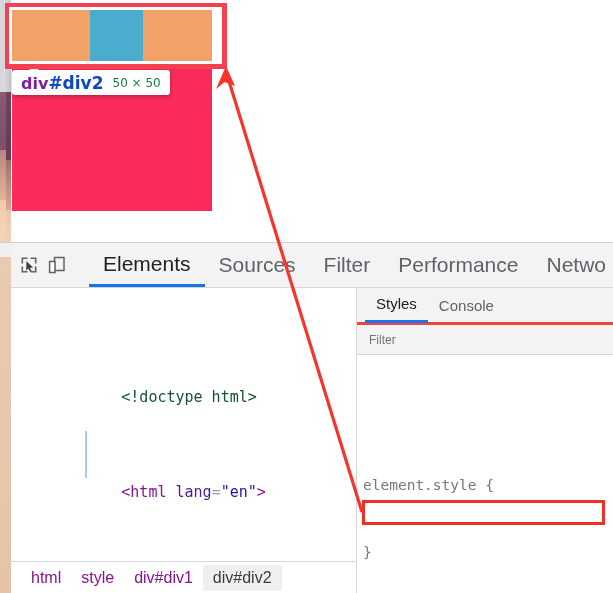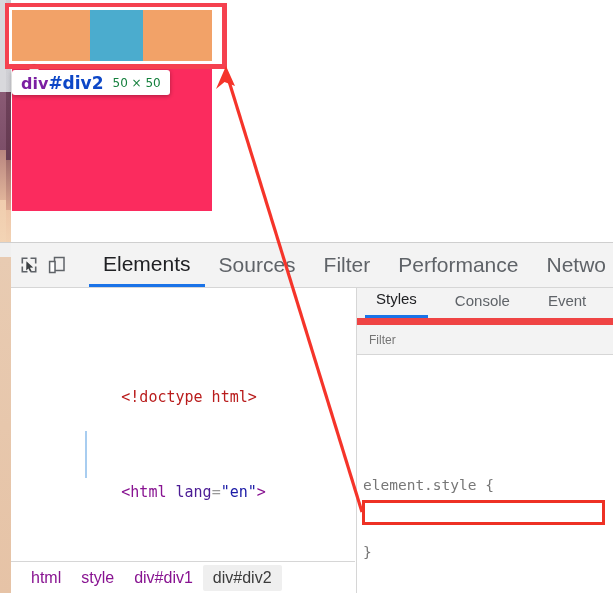--- a/index.html
+++ b/index.html
@@ -243,21 +243,21 @@
     color: #881391;
     padding-top: 4px;
     white-space: pre;
   }
   .dom-row {
     position: relative;
     height: 23.6px;
     padding-left: 8px;
     white-space: pre;
   }
-  .tok-comment { color: #b91c1c; }
+  .tok-comment { color: #14532d; }
   .tok-tag { color: #881391; }
   .tok-attr { color: #4c1d95; }
   .tok-val  { color: #1a1aa6; }
   .tok-gray { color: #999999; }
   .tri {
     display: inline-block;
     width: 10px;
     color: #727272;
     font-size: 9px;
   }
@@ -304,26 +304,25 @@
     top: 0;
     width: 257px;
     height: 306px;
     background: #ffffff;
     border-left: 1px solid #d6d6d6;
     overflow: hidden;
   }
   #styles-tabs {
     height: 37px;
     background: #f3f3f3;
-    border-bottom: 7px solid #ef4444;
-    display: flex;
-    align-items: flex-end;
+    border-bottom: 3px solid #ef4444;
+    display: flex;
+    align-items: center;
     padding-left: 8px;
     box-sizing: border-box;
-    gap: 16px;
   }
   .st-tab {
     height: 36px;
     padding: 0 11px;
     display: flex;
     align-items: center;
     font-size: 15px;
     color: #5f6368;
     cursor: pointer;
     box-sizing: border-box;
@@ -496,21 +495,20 @@
         <span class="crumb">style</span>
         <span class="crumb">div#div1</span>
         <span class="crumb selected">div#div2</span>
       </div>
     </div>
 
     <div id="styles-pane">
       <div id="styles-tabs">
         <div class="st-tab active">Styles</div>
         <div class="st-tab">Console</div>
-        <div class="st-tab">Event</div>
       </div>
 
       <div id="styles-filter">
         <input type="text" placeholder="Filter" style="">
       </div>
 
       <div id="styles-content">
 
         <div class="elem-style-block">
           <div>element.style {</div>

